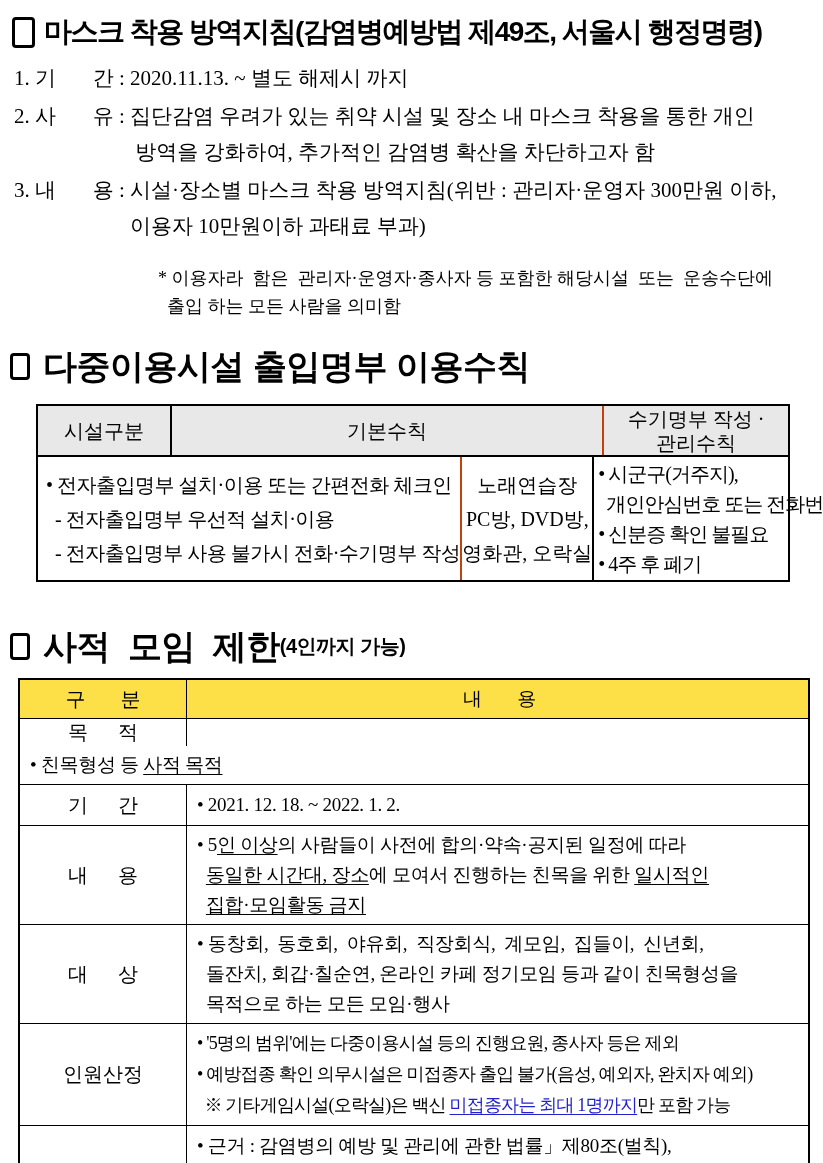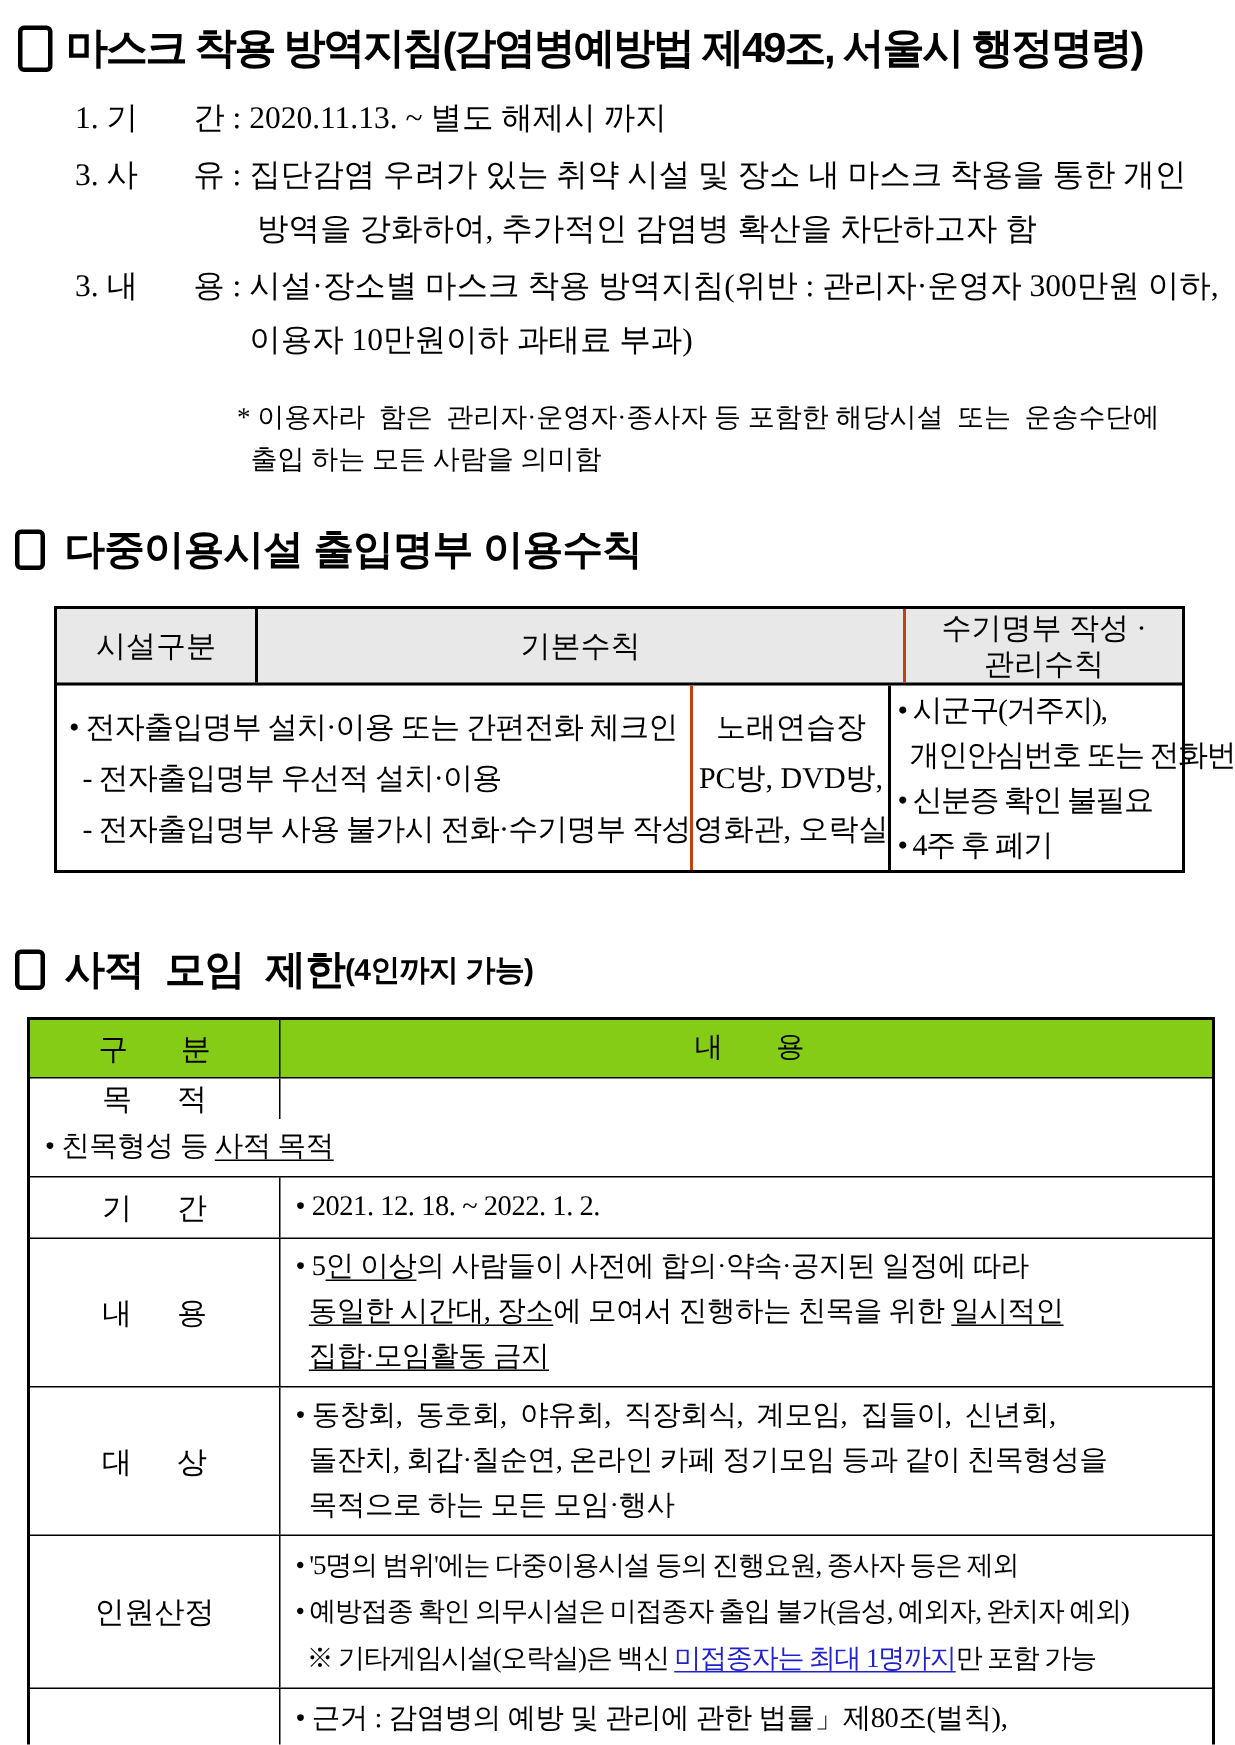--- a/index.html
+++ b/index.html
@@ -15,31 +15,31 @@
   .hrow{display:flex;align-items:center;}
   .cb{display:inline-block;box-sizing:border-box;border:3px solid #000;border-radius:4px;background:#fff;flex:0 0 auto;}
   .cb-lg{width:23px;height:31px;margin-left:12px;margin-right:9px;}
   .cb-md{width:20px;height:27px;margin-left:10px;margin-right:13px;}
   .h1-text{
     font-family:"Liberation Sans", sans-serif;font-weight:700;
     font-size:28px;letter-spacing:-1.5px;white-space:pre;line-height:40px;
   }
   .h2-text,.h3-text{
     font-family:"Liberation Sans", sans-serif;font-weight:700;
-    font-size:27px;letter-spacing:-0.5px;white-space:pre;line-height:40px;
+    font-size:34px;letter-spacing:-0.5px;white-space:pre;line-height:40px;
   }
   .h3-sub{
     font-family:"Liberation Sans", sans-serif;font-weight:700;
     font-size:20px;letter-spacing:-0.5px;white-space:pre;
   }
 
   
   .numlist{margin:8px 0 0 14px;font-size:21px;}
   .num-row{display:flex;align-items:flex-start;line-height:36px;margin-bottom:2px;}
-  .num-label{white-space:pre;flex:0 0 auto;margin-left:36px;}
+  .num-label{white-space:pre;flex:0 0 auto;}
   .num-text{white-space:pre;}
   .note{margin:20px 0 0 158px;font-size:18px;line-height:28px;white-space:pre;}
 
   .h2row{margin-top:26px;}
   .h3row{margin-top:44px;}
 
   
   .table1{margin:18px 0 0 36px;width:754px;box-sizing:border-box;border:2px solid #000;font-size:19px;}
   .t1-row{display:flex;}
   .t1-header{background:#e8e8e8;border-bottom:2px solid #000;font-family:Liberation Serif, serif;}
@@ -50,21 +50,21 @@
   .t1-hcell{display:flex;align-items:center;justify-content:center;min-height:49px;text-align:center;white-space:pre;line-height:24px;font-size:20px;}
   .t1-body .t1-c{min-height:123px;}
   .t1-bc1{display:flex;align-items:center;justify-content:center;text-align:center;white-space:pre;line-height:34px;font-size:20px;}
   .t1-bc2{display:flex;align-items:center;white-space:pre;line-height:34px;padding-left:8px;font-size:20px;letter-spacing:-0.5px;}
   .t1-bc3{display:flex;align-items:center;white-space:pre;line-height:30px;padding-left:4px;font-size:20px;letter-spacing:-1px;}
 
   
   .table2{margin:12px 0 0 18px;width:792px;box-sizing:border-box;border:2px solid #000;font-size:19px;}
   .t2-row{display:flex;border-top:1.5px solid #000;}
   .t2-row:first-child{border-top:none;}
-  .t2-header{background:#84cc16;}
+  .t2-header{background:#fde047;}
   .t2-label{width:167px;box-sizing:border-box;border-right:1.5px solid #000;display:flex;align-items:center;justify-content:center;white-space:pre;font-size:20px;flex:0 0 auto;}
   .t2-content{flex:1;box-sizing:border-box;display:flex;align-items:center;padding:4px 6px 4px 10px;}
   .t2-text{white-space:pre;line-height:30px;letter-spacing:-0.3px;}
   .t2-hc{justify-content:center;min-height:38px;}
   .t2-hc .t2-text{line-height:30px;}
   .r-purpose{min-height:40px;flex-direction:column;}
   .r-period{min-height:40px;}
   .r-detail{min-height:92px;}
   .r-target{min-height:88px;}
   .r-count{min-height:94px;}
@@ -84,21 +84,21 @@
     <span class="cb cb-lg"></span>
     <span class="h1-text">마스크 착용 방역지침(감염병예방법 제49조, 서울시 행정명령)</span>
   </div>
 
   <div class="numlist">
     <div class="num-row">
       <span class="num-label">1. 기       간 : </span>
       <div class="num-text">2020.11.13. ~ 별도 해제시 까지</div>
     </div>
     <div class="num-row">
-      <span class="num-label">3. 사       유 : </span>
+      <span class="num-label">2. 사       유 : </span>
       <div class="num-text">집단감염 우려가 있는 취약 시설 및 장소 내 마스크 착용을 통한 개인
  방역을 강화하여, 추가적인 감염병 확산을 차단하고자 함</div>
     </div>
     <div class="num-row">
       <span class="num-label">3. 내       용 : </span>
       <div class="num-text">시설·장소별 마스크 착용 방역지침(위반 : 관리자·운영자 300만원 이하,
 이용자 10만원이하 과태료 부과)</div>
     </div>
   </div>
   <div class="note">* 이용자라  함은  관리자·운영자·종사자 등 포함한 해당시설  또는  운송수단에

